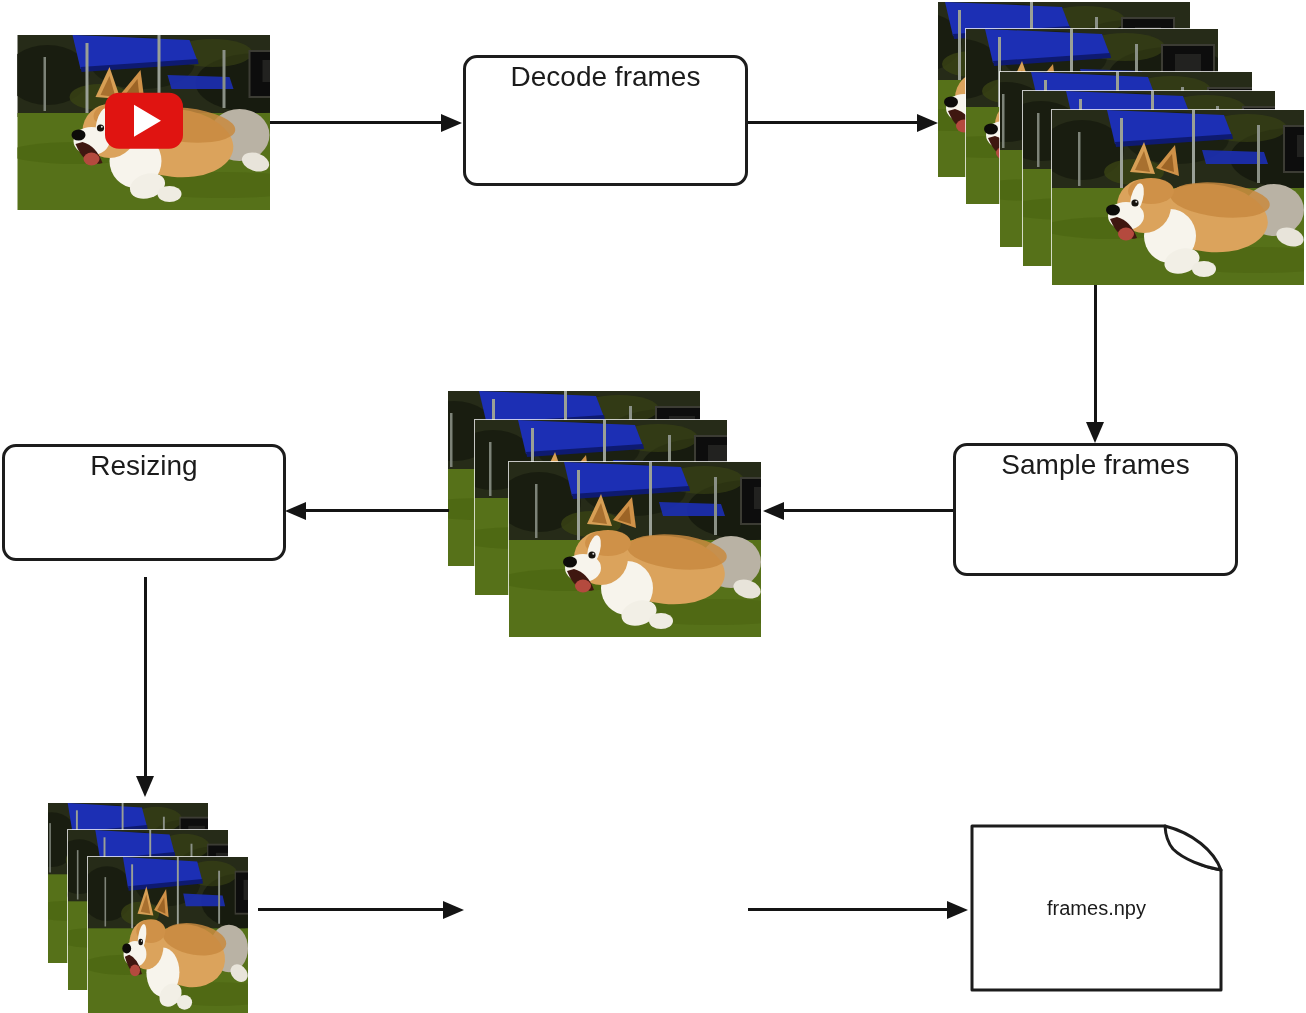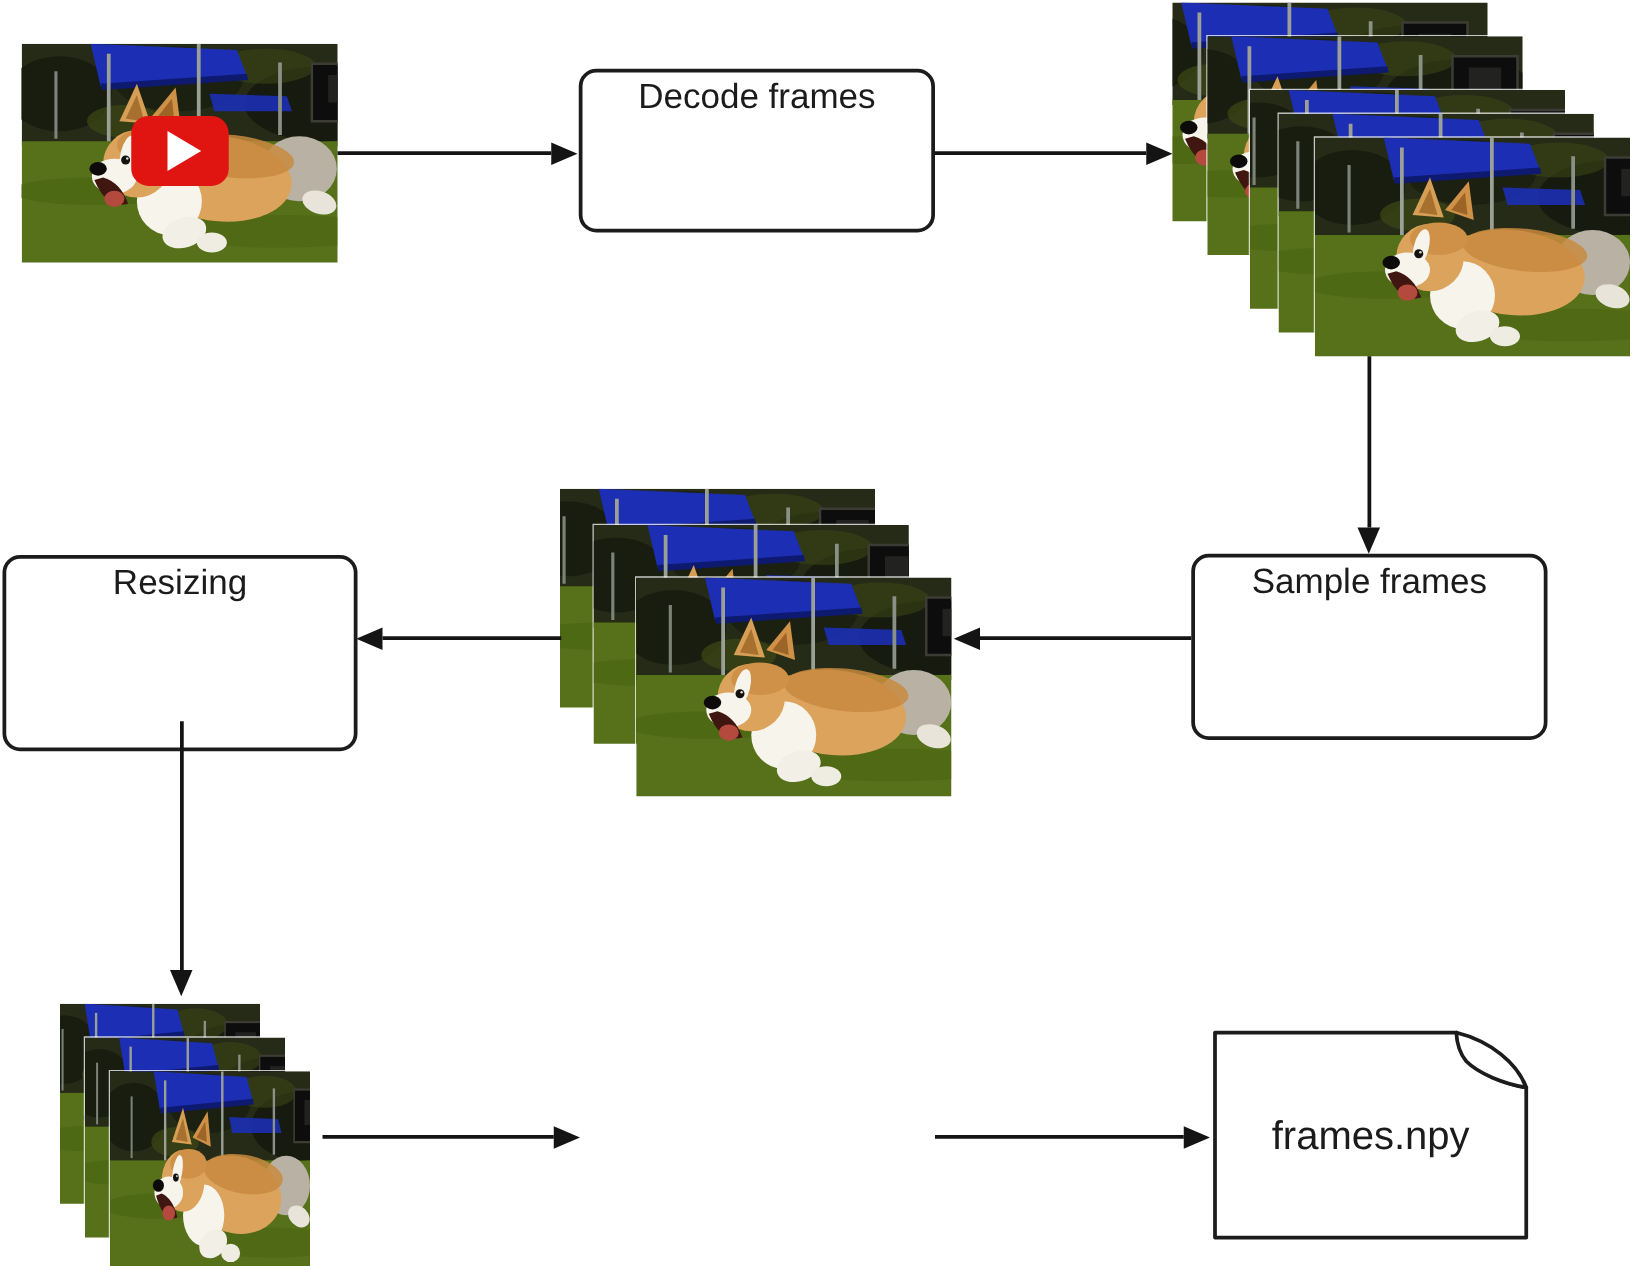--- a/index.html
+++ b/index.html
@@ -37,21 +37,21 @@
     width:0; height:0; margin-left:7px;
     border-top:16px solid transparent; border-bottom:16px solid transparent;
     border-left:27px solid #ffffff;
   }
   
   .doc { position:absolute; left:968px; top:823px; width:257px; height:170px; }
   .doc svg { position:absolute; left:0; top:0; }
   .doc .doc-label {
     position:absolute; left:0; top:0; width:100%; height:100%;
     display:flex; align-items:center; justify-content:center;
-    font-size:32px; color:#1b1b1b;
+    font-size:20px; color:#1b1b1b;
   }
 </style>
 </head>
 <body>
 
 <svg width="0" height="0" style="position:absolute" aria-hidden="true">
   <defs>
     <g id="corgi-scene">
       <rect x="0" y="0" width="320" height="82" fill="#262b18"></rect>
       <rect x="0" y="78" width="320" height="100" fill="#567119"></rect>
@@ -146,25 +146,25 @@
       </svg>
       <svg class="frame" viewBox="0 0 252 175" width="160" height="160" preserveAspectRatio="none" style="left: 88px; top: 857px;">
         <use href="#corgi-scene" x="0"></use>
       </svg>
     </div>
 
   <div class="node" style="left:463px; top:55px; width:285px; height:131px;">
     <span>Decode frames</span>
   </div>
 
-  <div class="node" style="left:953px; top:443px; width:285px; height:149px;">
+  <div class="node" style="left:953px; top:443px; width:285px; height:133px;">
     <span>Sample frames</span>
   </div>
 
-  <div class="node" style="left:2px; top:444px; width:284px; height:157px;">
+  <div class="node" style="left:2px; top:444px; width:284px; height:117px;">
     <span>Resizing</span>
   </div>
 
 
   <div class="doc">
     <svg width="257" height="170" viewBox="0 0 257 170">
       <path d="M197,3 H4 V167 H253 V47 C222,42 204,24 197,3 Z" fill="#ffffff" stroke="#1c1c1c" stroke-width="3" stroke-linejoin="round"></path>
       <path d="M197,3 C225,10 246,28 253,47 C235,44 215,36 205,26 C200,20 197.5,12 197,3 Z" fill="#ffffff" stroke="#1c1c1c" stroke-width="3" stroke-linejoin="round"></path>
     </svg>
     <div class="doc-label">frames.npy</div>

